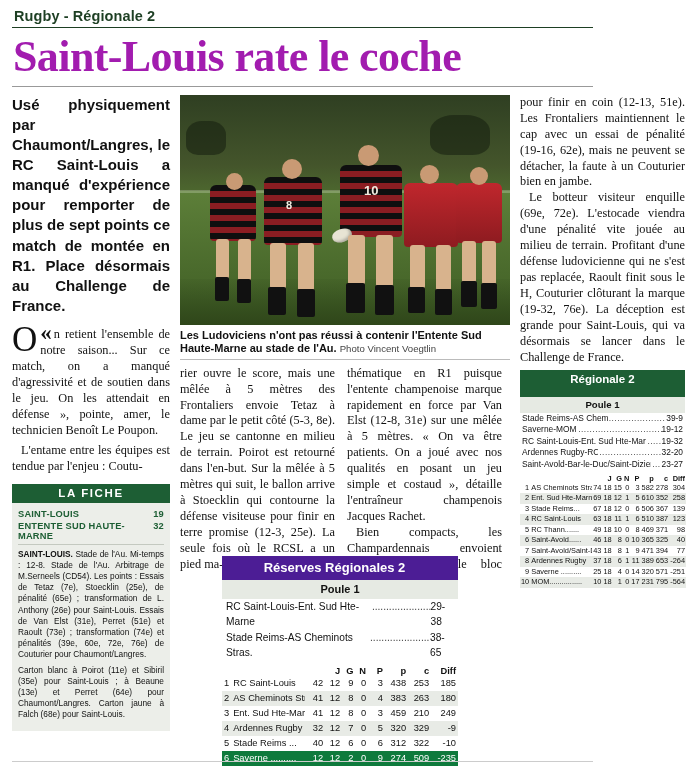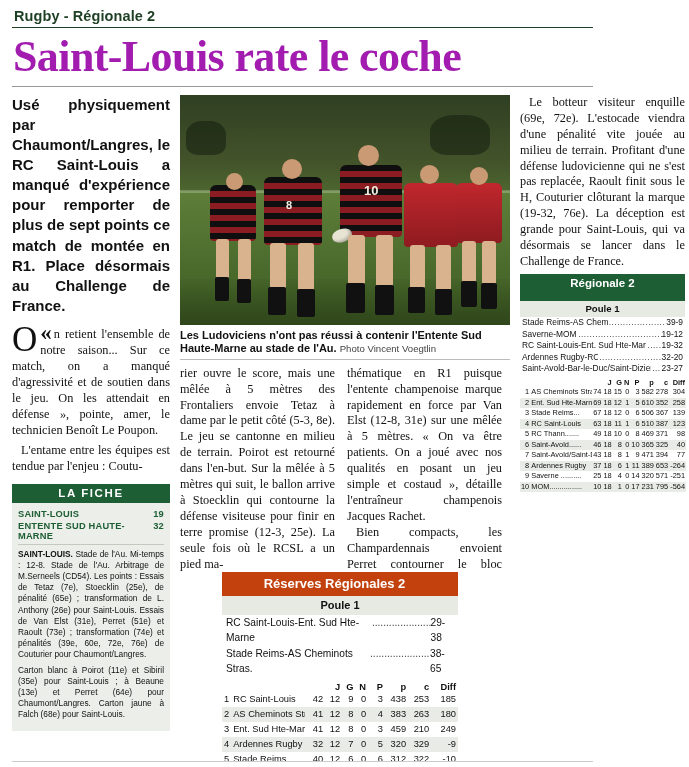--- a/index.html
+++ b/index.html
@@ -222,23 +222,23 @@
   .nm { white-space: nowrap; overflow: hidden; max-width: 62px; }
 
   
   .reserves {
     position: absolute;
     left: 222px;
     top: 556px;
     width: 236px;
   }
   .rv-title {
-    background: #c2410c; color: #fff; text-align: center;
+    background: #4c1d95; color: #fff; text-align: center;
     font-family: "Liberation Sans", sans-serif; font-weight: bold;
-    font-size: 13px; padding: 4px 11px 5px 0; margin-top: 16px;
+    font-size: 13px; padding: 4px 11px 5px 0;
   }
   .rv-sub {
     background: #e6eae3; text-align: center;
     font-family: "Liberation Sans", sans-serif; font-weight: bold;
     font-size: 11px; padding: 3px 0 4px 0;
   }
   .rv-res {
     font-family: "Liberation Sans", sans-serif;
     font-size: 10.2px; line-height: 1.5;
     display: flex; align-items: baseline; padding: 0 4px;
@@ -369,20 +369,21 @@
         </div>
         <div class="body-col" style="width:155px;">
           <p style="text-indent:0;">thématique en R1 puisque l'entente champenoise marque rapidement en force par Van Elst (12-8, 31e) sur une mêlée à 5 mètres. « On va être patients. On a joué avec nos qualités en posant un jeu simple et costaud », détaille l'entraîneur champenois Jacques Rachet.</p>
           <p>Bien compacts, les Champardennais envoient Perret contourner le bloc ludovicien</p>
         </div>
       </div>
     </div>
 
     <div class="col-right">
       <div class="body-col">
+        <p style="text-indent:0;">pour finir en coin (12-13, 51e). Les Frontaliers maintiennent le cap avec un essai de pénalité (19-16, 62e), mais ne peuvent se détacher, la faute à un Couturier bien en jambe.</p>
         <p>Le botteur visiteur enquille (69e, 72e). L'estocade viendra d'une pénalité vite jouée au milieu de terrain. Profitant d'une défense ludovicienne qui ne s'est pas replacée, Raoult finit sous le H, Couturier clôturant la marque (19-32, 76e). La déception est grande pour Saint-Louis, qui va désormais se lancer dans le Challenge de France.</p>
       </div>
 
       <div class="rg-box">
         <div class="rg-title">Régionale 2</div>
         <div class="rg-sub">Poule 1</div>
 
         <div class="res-line">
           <span class="t">Stade Reims-AS Cheminots Stras.</span>
           <span class="dots">..............................</span>

